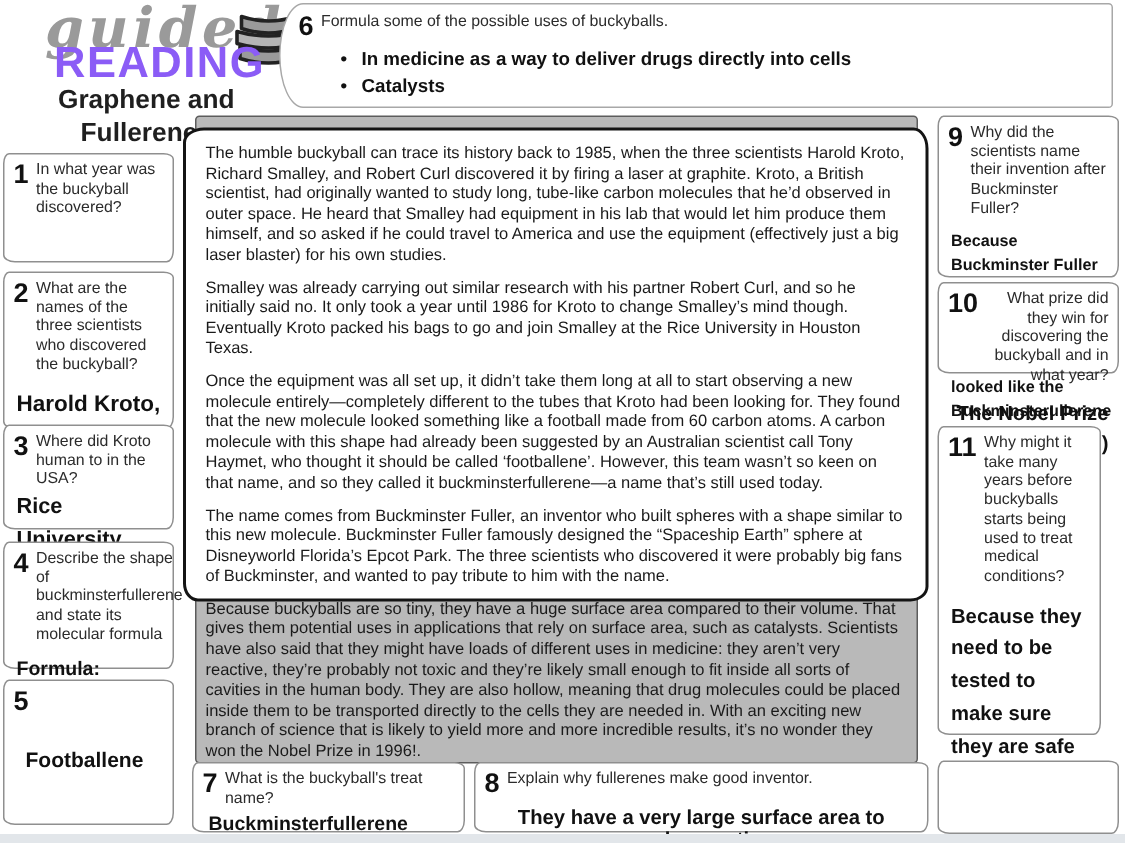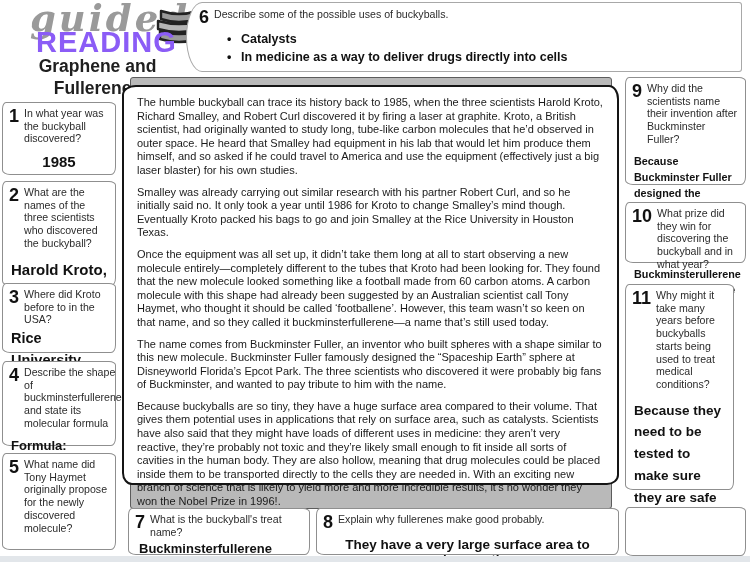--- a/index.html
+++ b/index.html
@@ -56,21 +56,21 @@
   
   .a9{font-size:10.8px;line-height:1.5;margin-top:7px;margin-left:2px;}
   .a10{font-size:13.5px;line-height:1.5;margin-top:9px;margin-left:2px;}
   .a11{font-size:13.5px;line-height:1.62;margin-top:9px;margin-left:2px;}
   
   .paper-back{
     position:absolute;left:130px;top:77px;width:480px;height:430px;
     background:#b9b9b9;border:1px solid #5c5c5c;border-radius:3px;
   }
   .passage{
-    position:absolute;left:122px;top:85px;width:497px;height:400px;
+    position:absolute;left:122px;top:85px;width:497px;height:316px;
     background:#fff;border:2px solid #141414;
     border-radius:14px 10px 12px 10px / 10px 14px 10px 12px;
     padding:9px 13px;box-sizing:border-box;
   }
   .passage p{margin:0 0 8px;font-size:11px;line-height:13.6px;color:#1a1a1a;}
   
   .page-edge-bottom{
     position:absolute;left:0;top:556px;width:750px;height:6px;background:#e2e6ea;
   }
   sub{font-size:70%;margin-left:28px;}
@@ -95,67 +95,65 @@
   </div>
 
   <div class="subject">
     <div>Graphene and</div>
     <div>Fullerenes</div>
   </div>
 
   <div class="qbox" id="q6" style="left:186px;top:2px;width:556px;height:70px;border-color:#a8a8a8;">
     <div class="qhead">
       <span class="qnum">6</span>
-      <span class="qtext">Describe some of the possible uses of buckyballs.</span>
+      <span class="qtext">Formula some of the possible uses of buckyballs.</span>
     </div>
     <ul>
+      <li>In medicine as a way to deliver drugs directly into cells</li>
       <li>Catalysts</li>
-      <li>In medicine as a way to deliver drugs directly into cells</li>
     </ul>
   </div>
 
   <div class="qbox" style="left:2px;top:102px;width:114px;height:73px;">
     <div class="qhead">
       <span class="qnum">1</span>
       <span class="qtext">In what year was the buckyball discovered?</span>
     </div>
-    <div class="answer a1">1985</div>
   </div>
 
   <div class="qbox" style="left:2px;top:181px;width:114px;height:105px;">
     <div class="qhead">
       <span class="qnum">2</span>
       <span class="qtext">What are the names of the three scientists who discovered the buckyball?</span>
     </div>
     <div class="answer a2">Harold Kroto, Richard Smalley, and Robert Curl</div>
   </div>
 
   <div class="qbox" style="left:2px;top:283px;width:114px;height:70px;">
     <div class="qhead">
       <span class="qnum">3</span>
-      <span class="qtext">Where did Kroto before to in the USA?</span>
+      <span class="qtext">Where did Kroto human to in the USA?</span>
     </div>
     <div class="answer a3">Rice University, Houston Texas, USA</div>
   </div>
 
   <div class="qbox" style="left:2px;top:361px;width:114px;height:85px;">
     <div class="qhead">
       <span class="qnum">4</span>
       <span class="qtext">Describe the shape of buckminsterfullerene and state its molecular formula</span>
     </div>
     <div class="answer a4">
       <div><span>Formula: C</span><sub>60</sub></div>
       <div>Shape: A sphere</div>
     </div>
   </div>
 
   <div class="qbox" style="left:2px;top:453px;width:114px;height:97px;">
     <div class="qhead">
       <span class="qnum">5</span>
-      <span class="qtext">What name did Tony Haymet originally propose for the newly discovered molecule?</span>
     </div>
     <div class="answer a5">Footballene</div>
   </div>
 
   <div class="paper-back"></div>
   <div class="passage">
     <p>The humble buckyball can trace its history back to 1985, when the three scientists Harold Kroto, Richard Smalley, and Robert Curl discovered it by firing a laser at graphite. Kroto, a British scientist, had originally wanted to study long, tube-like carbon molecules that he’d observed in outer space. He heard that Smalley had equipment in his lab that would let him produce them himself, and so asked if he could travel to America and use the equipment (effectively just a big laser blaster) for his own studies.</p>
     <p>Smalley was already carrying out similar research with his partner Robert Curl, and so he initially said no. It only took a year until 1986 for Kroto to change Smalley’s mind though. Eventually Kroto packed his bags to go and join Smalley at the Rice University in Houston Texas.</p>
     <p>Once the equipment was all set up, it didn’t take them long at all to start observing a new molecule entirely—completely different to the tubes that Kroto had been looking for. They found that the new molecule looked something like a football made from 60 carbon atoms. A carbon molecule with this shape had already been suggested by an Australian scientist call Tony Haymet, who thought it should be called ‘footballene’. However, this team wasn’t so keen on that name, and so they called it buckminsterfullerene—a name that’s still used today.</p>
     <p>The name comes from Buckminster Fuller, an inventor who built spheres with a shape similar to this new molecule. Buckminster Fuller famously designed the “Spaceship Earth” sphere at Disneyworld Florida’s Epcot Park. The three scientists who discovered it were probably big fans of Buckminster, and wanted to pay tribute to him with the name.</p>
@@ -163,21 +161,21 @@
   </div>
 
   <div class="qbox" style="left:625px;top:77px;width:121px;height:108px;">
     <div class="qhead">
       <span class="qnum">9</span>
       <span class="qtext">Why did the scientists name their invention after Buckminster Fuller?</span>
     </div>
     <div class="answer a9">Because Buckminster Fuller designed the “Spaceship Earth” model at Disneyworld that looked like the Buckminsterullerene</div>
   </div>
 
-  <div class="qbox" style="left:625px;top:202px;width:121px;height:61px;">
+  <div class="qbox" style="left:625px;top:188px;width:121px;height:61px;text-align:right;">
     <div class="qhead">
       <span class="qnum">10</span>
       <span class="qtext">What prize did they win for discovering the buckyball and in what year?</span>
     </div>
     <div class="answer a10">The Nobel Prize (1996)</div>
   </div>
 
   <div class="qbox" style="left:625px;top:284px;width:109px;height:206px;">
     <div class="qhead">
       <span class="qnum">11</span>
@@ -192,20 +190,20 @@
     <div class="qhead">
       <span class="qnum">7</span>
       <span class="qtext">What is the buckyball's treat name?</span>
     </div>
     <div class="answer a7">Buckminsterfullerene</div>
   </div>
 
   <div class="qbox" style="left:316px;top:508px;width:303px;height:47px;">
     <div class="qhead">
       <span class="qnum">8</span>
-      <span class="qtext">Explain why fullerenes make good probably.</span>
+      <span class="qtext">Explain why fullerenes make good inventor.</span>
     </div>
     <div class="answer a8">They have a very large surface area to volume ratio</div>
   </div>
 
   <div class="page-edge-bottom"></div>
 
 </div>
 
 </body></html>

